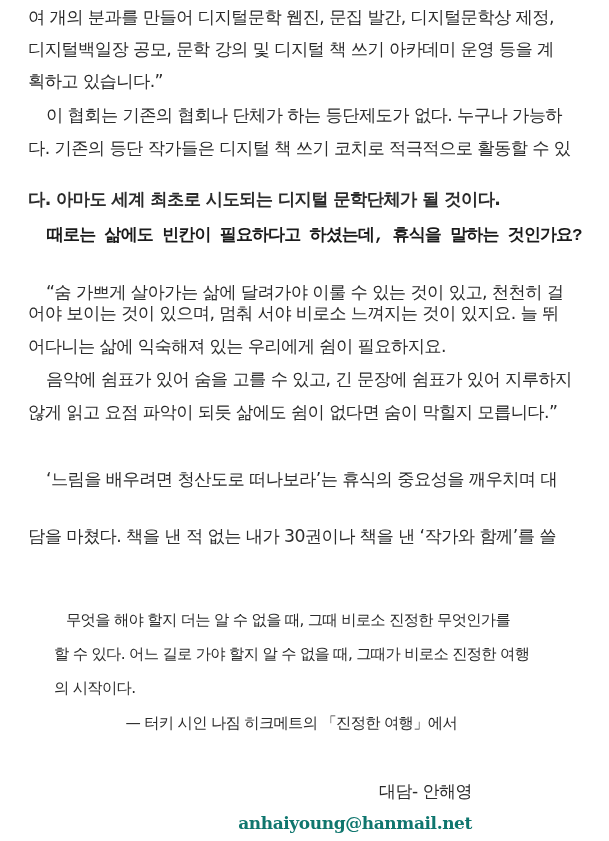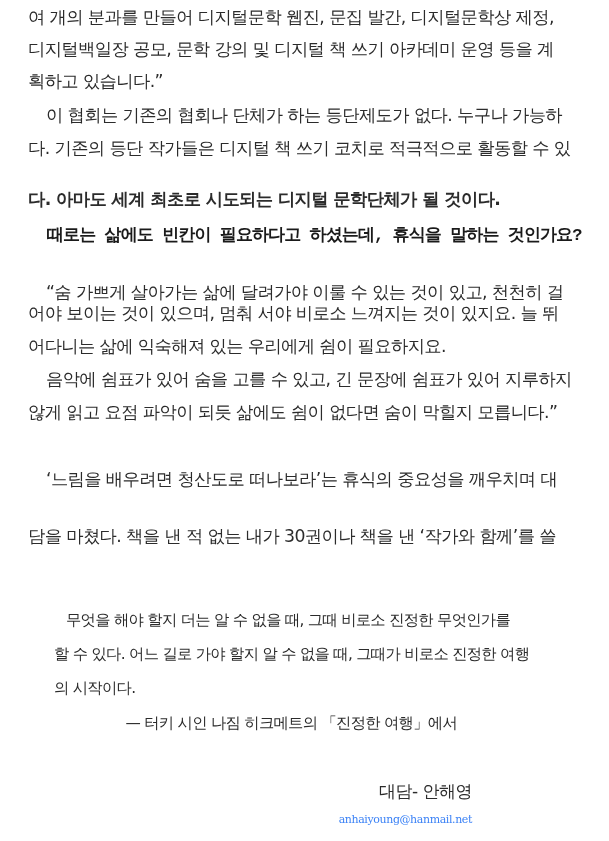--- a/index.html
+++ b/index.html
@@ -50,23 +50,24 @@
       position: absolute;
       white-space: nowrap;
       font-size: 17px;
       letter-spacing: -0.5px;
       color: #2b2b2b;
     }
     .email {
       position: absolute;
       white-space: nowrap;
       font-family: "DejaVu Serif", "Liberation Serif", serif;
-      font-size: 11px;
+      font-size: 17px;
       letter-spacing: -0.4px;
-      color: #3b82f6;
+      color: #0f766e;
+      font-weight: bold;
     }
   </style>
 </head>
 <body>
 
 <div class="page">
 
   <div class="line" style="top:5px;">여 개의 분과를 만들어 디지털문학 웹진, 문집 발간, 디지털문학상 제정,</div>
   <div class="line" style="top:37px;">디지털백일장 공모, 문학 강의 및 디지털 책 쓰기 아카데미 운영 등을 계</div>
   <div class="line" style="top:69px;">획하고 있습니다.”</div>

